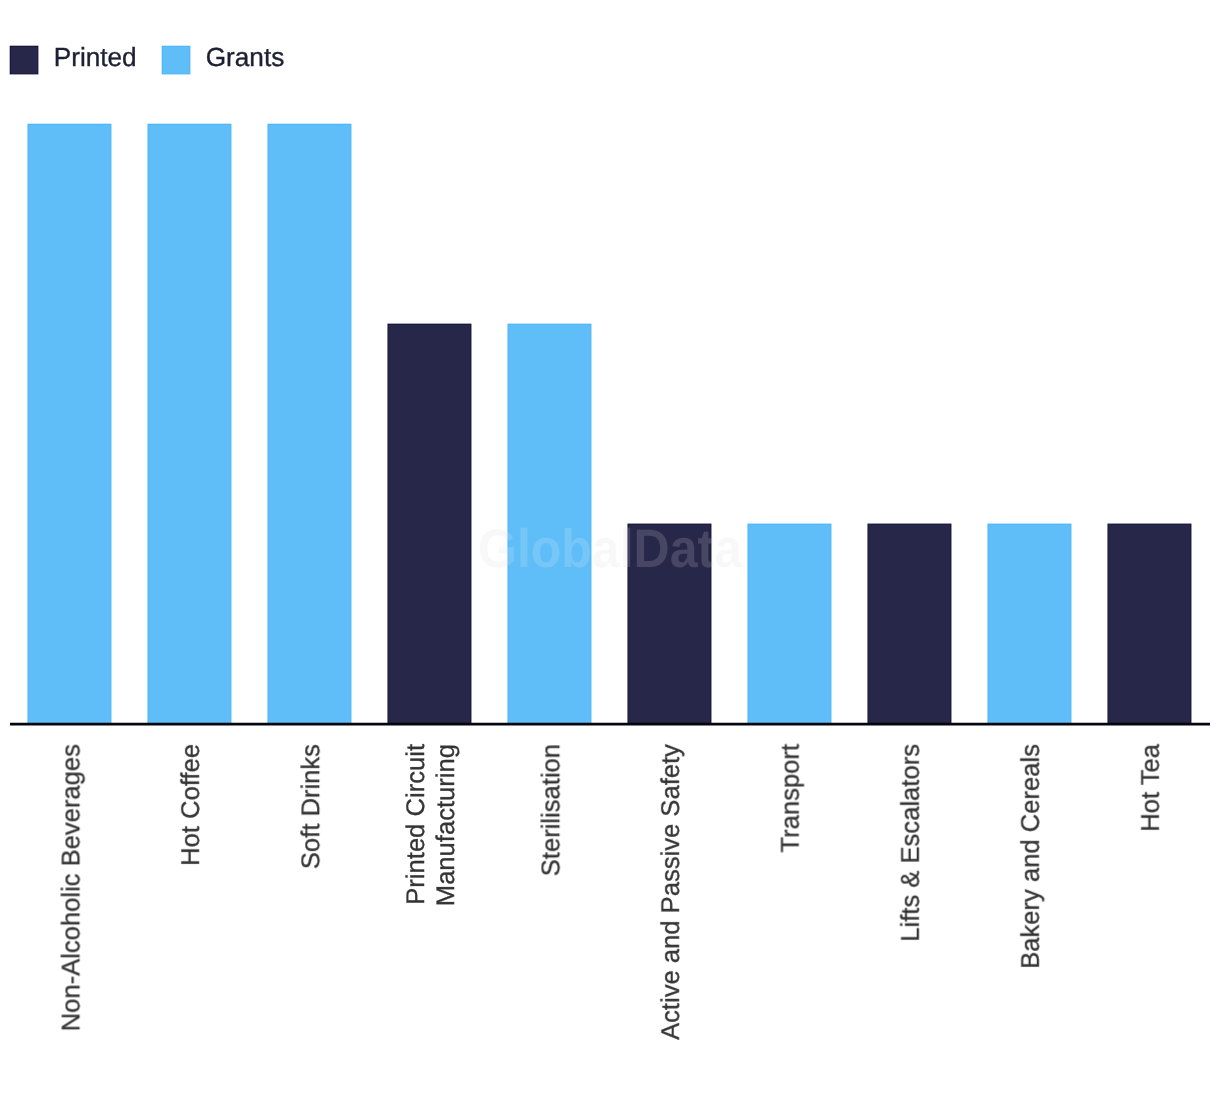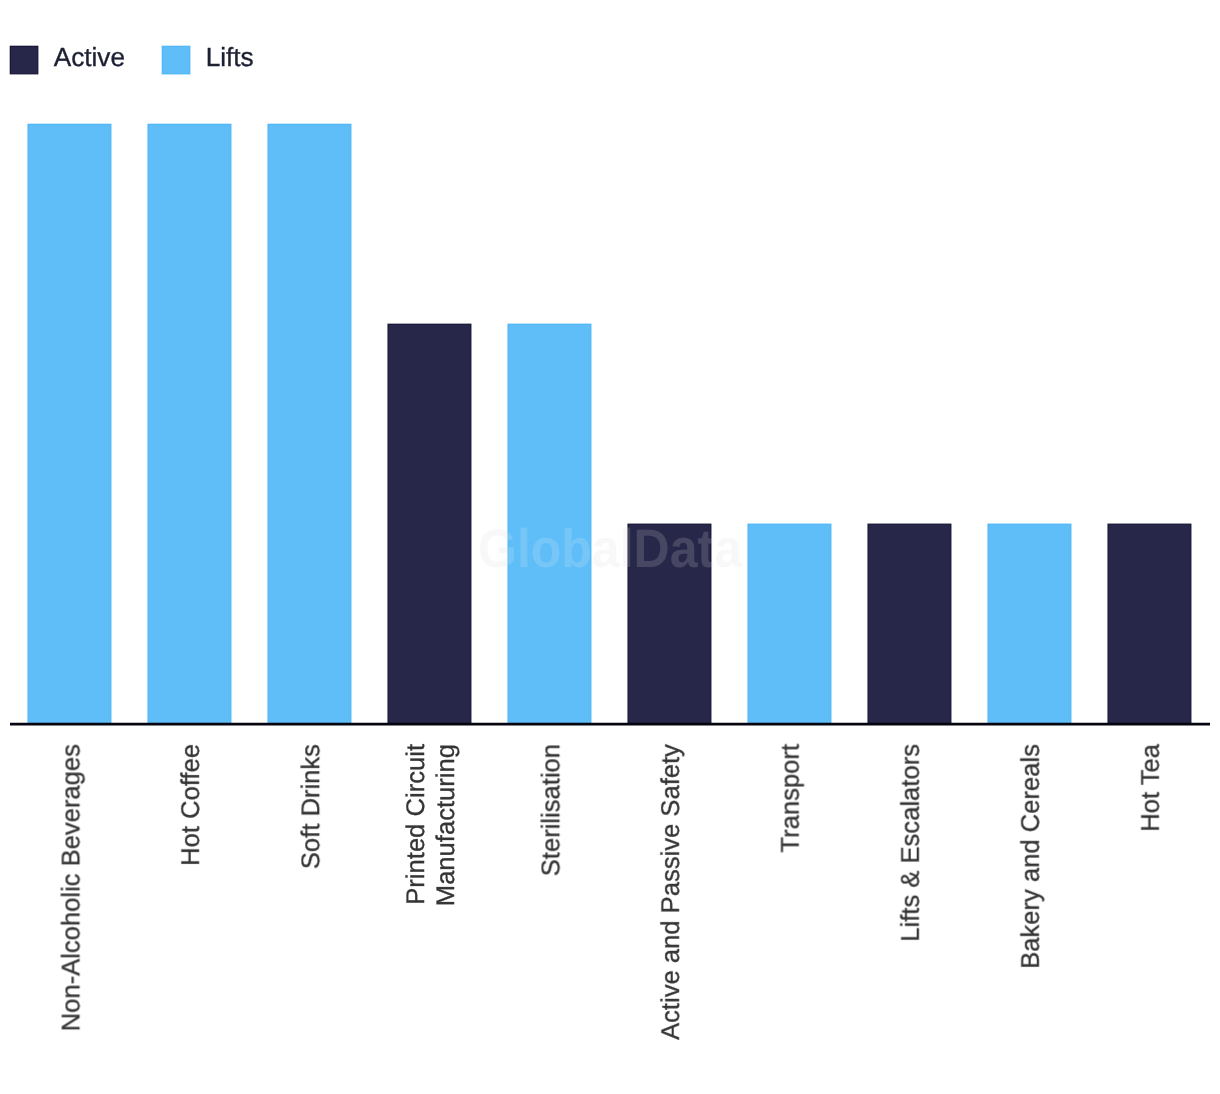--- a/index.html
+++ b/index.html
@@ -39,27 +39,27 @@
 </head>
 <body>
 
 <div id="root">
 
   <div id="legend">
       <div class="legend-item" style="left: 9.7px;">
         <svg class="legend-swatch" viewBox="0 0 30 30" width="30" height="30">
           <rect x="0.35" y="0.35" width="27.4" height="27.4" fill="#272749" stroke="#17173a" stroke-width="1.3"></rect>
         </svg>
-        <span class="legend-label">Active</span>
+        <span class="legend-label">Printed</span>
       </div>
       <div class="legend-item" style="left: 161.7px;">
         <svg class="legend-swatch" viewBox="0 0 30 30" width="30" height="30">
           <rect x="0.35" y="0.35" width="27.4" height="27.4" fill="#5fbdf7" stroke="#50b7f8" stroke-width="1.3"></rect>
         </svg>
-        <span class="legend-label">Lifts</span>
+        <span class="legend-label">Grants</span>
       </div>
     </div>
 
   <div id="wm-back" class="wm">GlobalData</div>
 
   <svg id="plot" viewBox="0 0 1220 1094" width="1220" height="1094">
       <rect class="bar" x="28.099999999999998" y="124.35000000000005" width="82.7" height="599.15" fill="#5fbdf7" stroke="#50b7f8" stroke-width="1.3"></rect>
       <rect class="bar" x="148.1" y="124.35000000000005" width="82.7" height="599.15" fill="#5fbdf7" stroke="#50b7f8" stroke-width="1.3"></rect>
       <rect class="bar" x="268.09999999999997" y="124.35000000000005" width="82.7" height="599.15" fill="#5fbdf7" stroke="#50b7f8" stroke-width="1.3"></rect>
       <rect class="bar" x="388.09999999999997" y="324.28333333333336" width="82.7" height="399.21666666666664" fill="#272749" stroke="#17173a" stroke-width="1.3"></rect>

